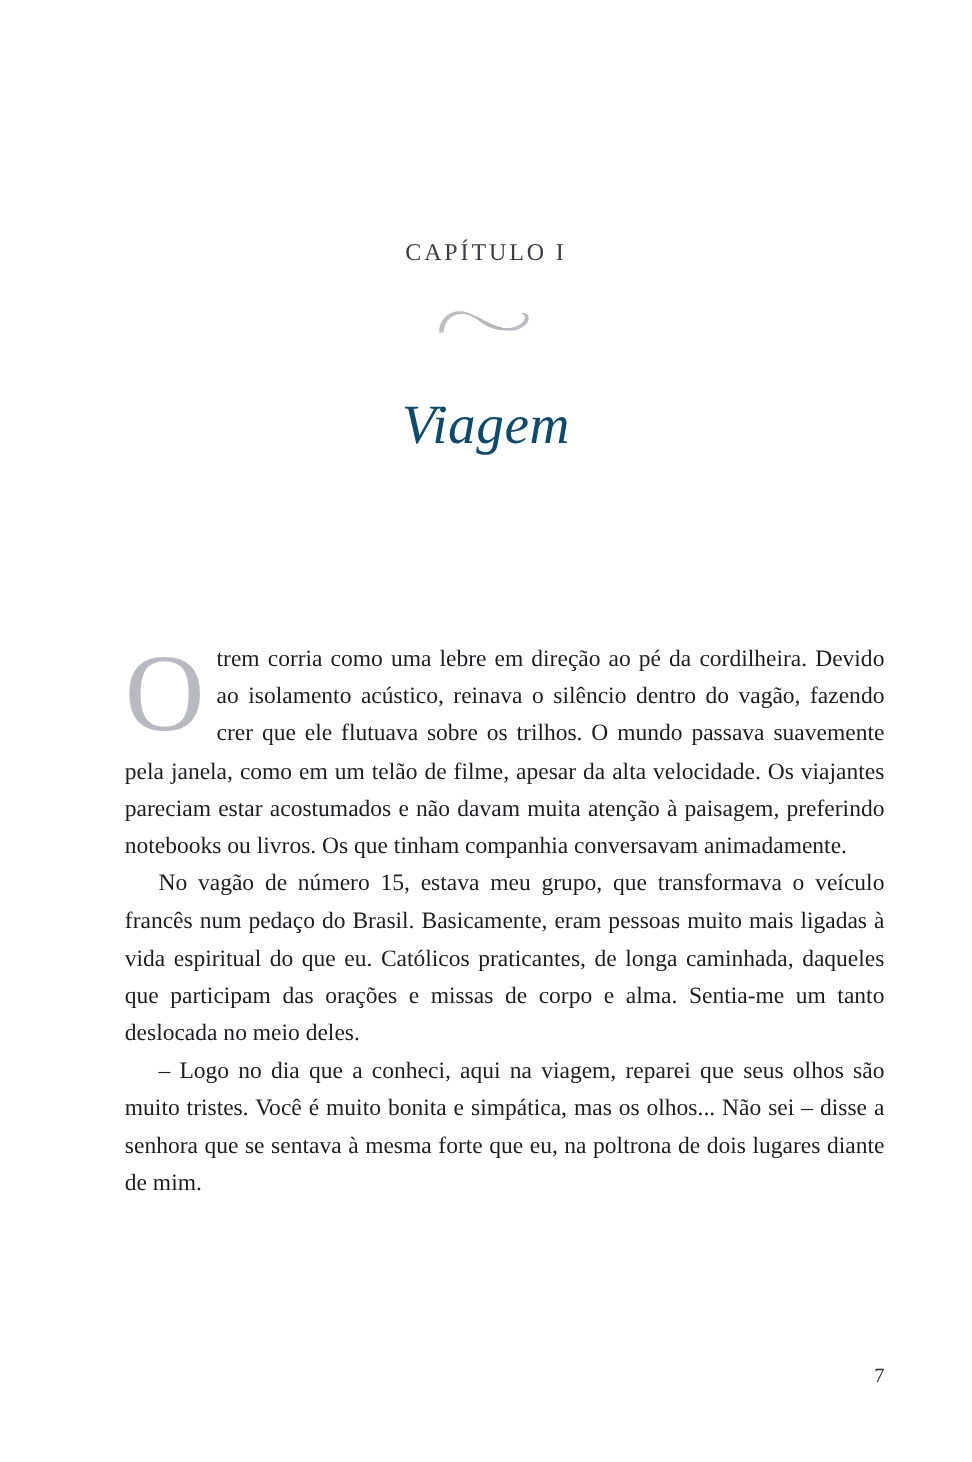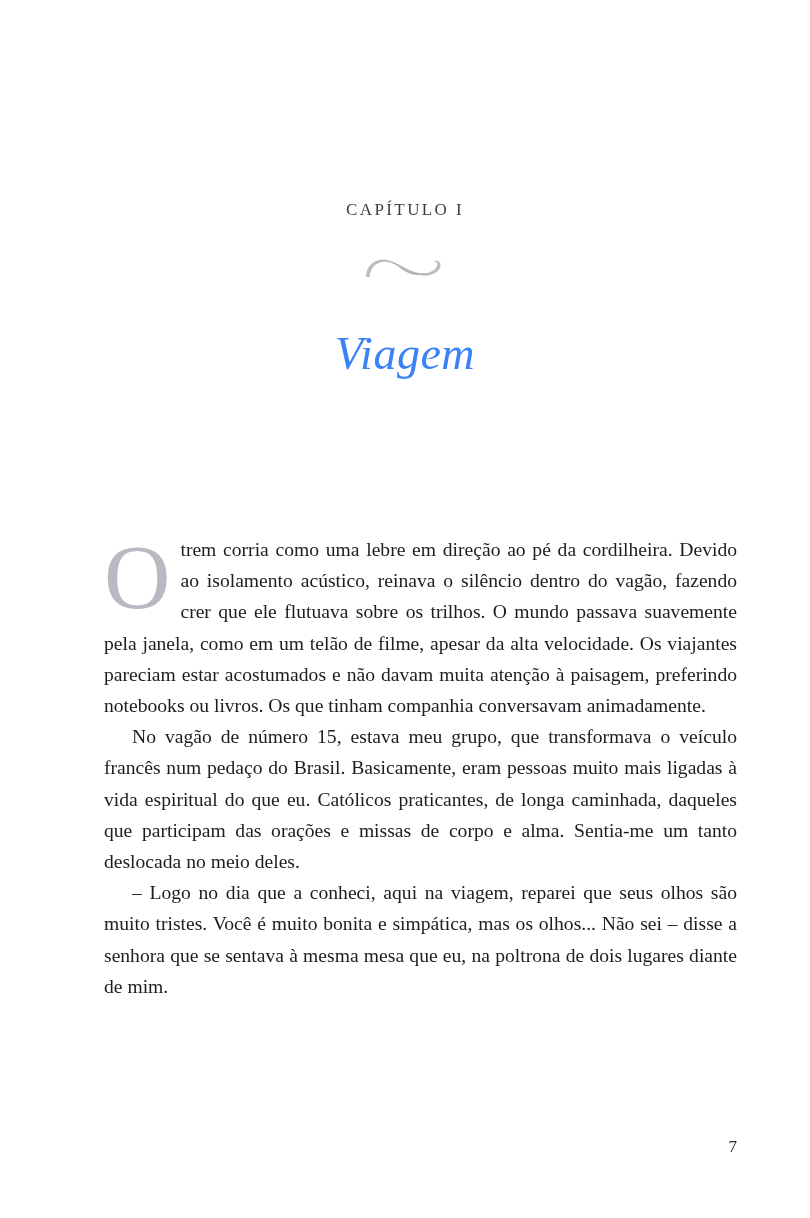--- a/index.html
+++ b/index.html
@@ -24,21 +24,21 @@
     background: #ffffff;
   }
 
   
   .chapter-label {
     position: absolute;
     top: 200px;
     left: 0;
     width: 810px;
     text-align: center;
-    font-size: 17px;
+    font-size: 20px;
     letter-spacing: 2.4px;
     color: #3c3c46;
     font-variant: small-caps;
     text-transform: none;
   }
 
   .ornament {
     position: absolute;
     top: 252px;
     left: 0;
@@ -50,21 +50,21 @@
 
   .chapter-title {
     position: absolute;
     top: 327px;
     left: 0;
     width: 810px;
     text-align: center;
     font-style: italic;
     font-size: 46px;
     letter-spacing: 0.5px;
-    color: #3b82f6;
+    color: #0c4a6e;
     font-family: "Liberation Serif", "DejaVu Serif", serif;
   }
 
   
   .textblock {
     position: absolute;
     top: 534px;
     left: 104px;
     width: 633px;
     font-size: 19.6px;
@@ -117,18 +117,18 @@
       <path d="M4 25 C4 11, 17 4, 29 9 C38 12.5, 45 18, 54 20.5 C62 22.8, 70 21, 74 16 C77 12.3, 75 9, 71.5 9.6 C74.5 7.6, 79 9.5, 78.5 13.5 C78 19.5, 70.5 24.5, 60 23.5 C48 22.4, 39 15, 30 11.2 C19.5 6.8, 8.5 12, 7.6 25 Z" fill="#bcbcc3"></path>
       <path d="M29 9 C38 12.5, 45 18, 54 20.5 C60 22.2, 66 21.8, 70 19 C64 23.6, 54 24.6, 45.5 20.5 C38 16.9, 33 11.6, 29 9 Z" fill="#b4b4bc"></path>
     </svg>
   </div>
 
   <div class="chapter-title">Viagem</div>
 
   <div class="textblock">
     <p class="para first"><span class="dropcap-letter">O</span><span>trem corria como uma lebre em direção ao pé da cordilheira. Devido ao isolamento acústico, reinava o silêncio dentro do vagão, fazendo crer que ele flutuava sobre os trilhos. O mundo passava suavemente pela janela, como em um telão de filme, apesar da alta velocidade. Os viajantes pareciam estar acostumados e não davam muita atenção à paisagem, preferindo notebooks ou livros. Os que tinham companhia conversavam animadamente.</span></p>
     <p class="para"><span>No vagão de número 15, estava meu grupo, que transformava o veículo francês num pedaço do Brasil. Basicamente, eram pessoas muito mais ligadas à vida espiritual do que eu. Católicos praticantes, de longa caminhada, daqueles que participam das orações e missas de corpo e alma. Sentia-me um tanto deslocada no meio deles.</span></p>
-    <p class="para"><span>– Logo no dia que a conheci, aqui na viagem, reparei que seus olhos são muito tristes. Você é muito bonita e simpática, mas os olhos... Não sei – disse a senhora que se sentava à mesma mesa que eu, na poltrona de dois lugares diante de mim.</span></p>
+    <p class="para"><span>– Logo no dia que a conheci, aqui na viagem, reparei que seus olhos são muito tristes. Você é muito bonita e simpática, mas os olhos... Não sei – disse a senhora que se sentava à mesma forte que eu, na poltrona de dois lugares diante de mim.</span></p>
   </div>
 
   <div class="folio">7</div>
 
 </div>
 
 </body></html>

